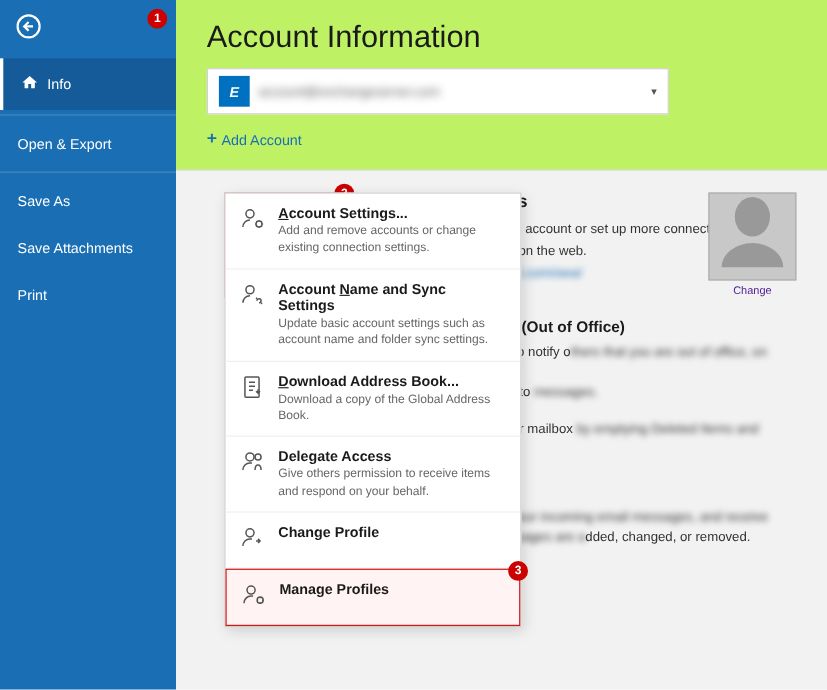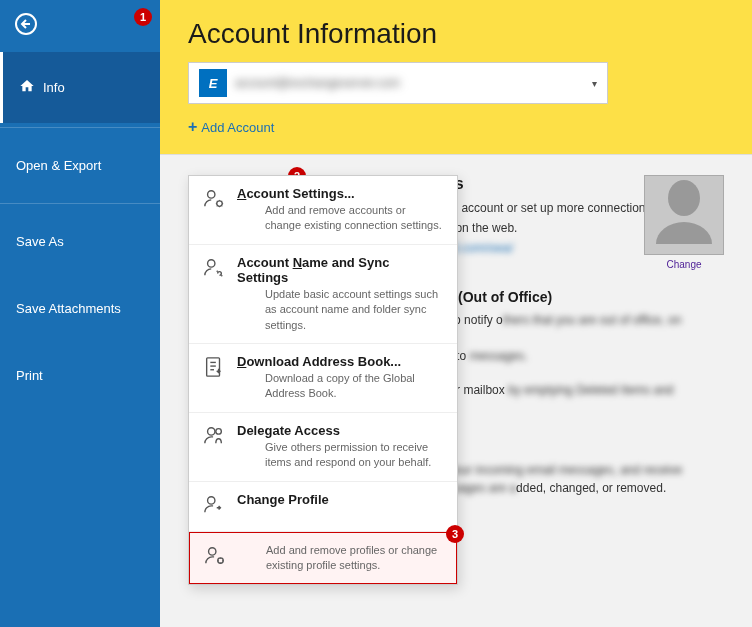--- a/index.html
+++ b/index.html
@@ -14,21 +14,21 @@
       display: flex;
       flex-direction: column;
       color: white;
     }
     .sidebar-back {
       padding: 12px 14px;
       cursor: pointer;
     }
     .sidebar-back svg { width: 24px; height: 24px; }
     .sidebar-item {
-      padding: 26px 16px;
+      padding: 14px 16px;
       cursor: pointer;
       font-size: 13px;
       color: white;
     }
     .sidebar-item.active {
       background-color: #155a99;
       border-left: 3px solid white;
     }
     .sidebar-item-inner {
       display: flex;
@@ -47,21 +47,21 @@
       flex: 1;
       background: #f2f2f2;
       height: 627px;
       display: flex;
       flex-direction: column;
       padding: 0;
       overflow: hidden;
     }
 
     .main-header {
-      background: #fde047;
+      background: #bef264;
       padding: 18px 28px 14px 28px;
       border-bottom: 1px solid #ddd;
     }
     .main-title {
       font-size: 28px;
       font-weight: 300;
       color: #1a1a1a;
       margin-bottom: 12px;
     }
 
@@ -103,21 +103,21 @@
       color: #1a6fb4;
       font-size: 13px;
       cursor: pointer;
       padding: 4px 0;
     }
     .add-plus { font-size: 16px; font-weight: bold; }
 
     
     .content-area {
       flex: 1;
-      padding: 20px 28px;
+      padding: 20px 44px;
       overflow: hidden;
       position: relative;
       display: flex;
       gap: 20px;
     }
 
     
     .left-panel {
       display: flex;
       flex-direction: column;
@@ -199,21 +199,20 @@
       font-size: 13px;
       font-weight: 600;
       color: #1a1a1a;
       margin-bottom: 2px;
     }
     .dropdown-item-title .underline { text-decoration: underline; }
     .dropdown-item-desc {
       font-size: 11px;
       color: #666;
       line-height: 1.4;
-      margin-left: 28px;
     }
 
     
     .right-panel {
       flex: 1;
     }
     .right-panel-title {
       font-size: 16px;
       font-weight: 600;
       color: #1a1a1a;
@@ -460,21 +459,21 @@
               <circle cx="9" cy="7" r="4"></circle>
               <path d="M2 20c0-4 3.1-7 7-7h2"></path>
               <circle cx="18" cy="17" r="3"></circle>
               <line x1="18" y1="14" x2="18" y2="15"></line>
               <line x1="18" y1="19" x2="18" y2="20"></line>
               <line x1="15" y1="17" x2="16" y2="17"></line>
               <line x1="20" y1="17" x2="21" y2="17"></line>
             </svg>
           </div>
           <div class="dropdown-item-text">
-            <div class="dropdown-item-desc">Add and remove profiles or change existing profile settings.</div>
+            <div class="dropdown-item-title">Manage Profiles</div>
           </div>
           <div class="badge" style="position:absolute; top:-8px; right:-8px;">3</div>
         </div>
 
       </div>
     </div>
 
     <div class="right-panel" style="padding-left: 14px; padding-top:0;">
       <div class="right-panel-title">Account Settings</div>
       <div class="right-panel-desc">Change settings for this account or set up more connections.</div>

